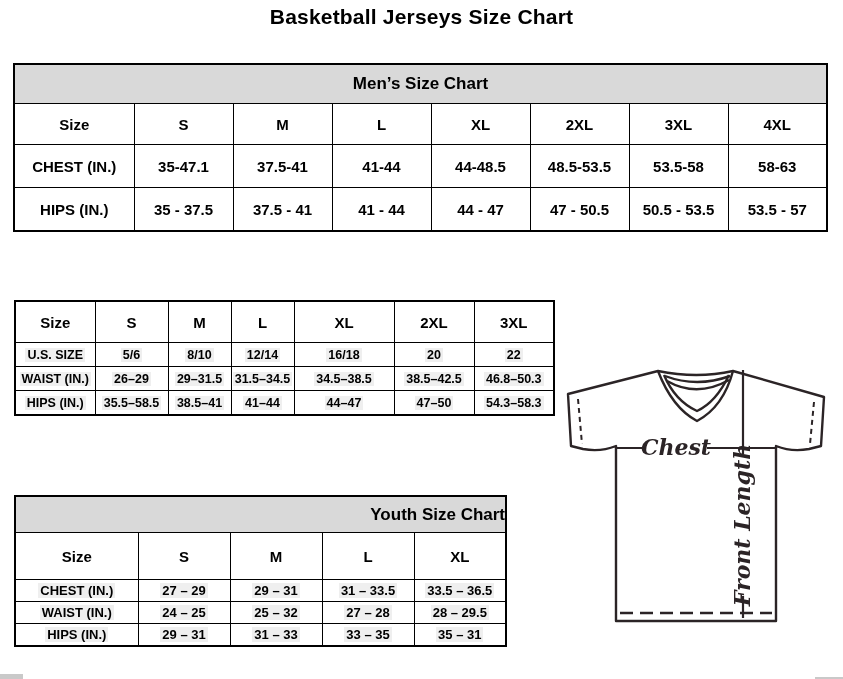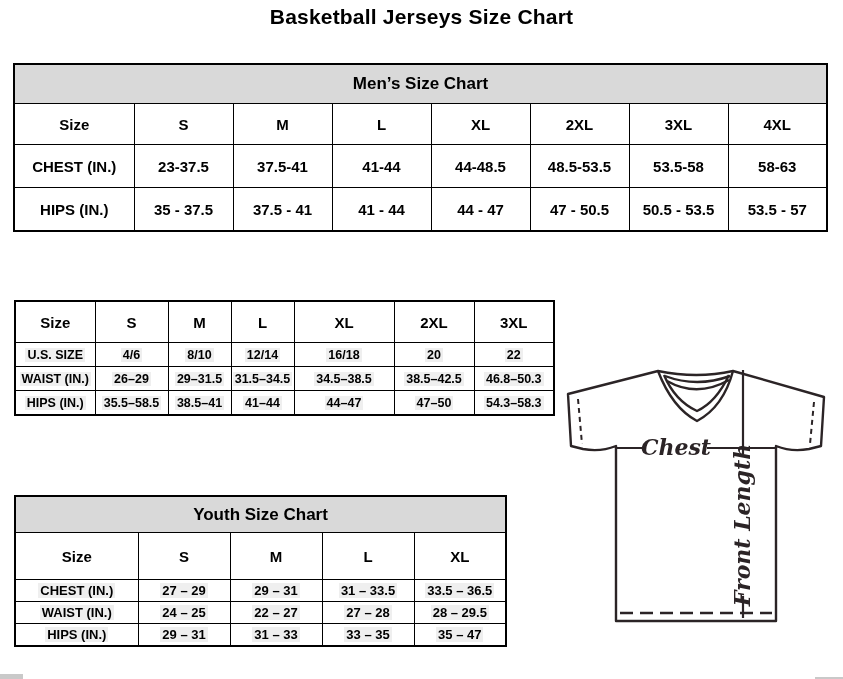--- a/index.html
+++ b/index.html
@@ -23,21 +23,21 @@
   table.men tr.head td{height:40px;}
   table.men tr.data td{height:42px;}
   
   table.women{left:14px;top:300px;width:539px;}
   table.women tr.band td{height:34px;}
   table.women tr.head td{height:40px;font-size:15px;}
   table.women tr.data td{height:23px;font-size:12.5px;}
   table.women td.rowlabel{font-size:12px;}
   
   table.youth{left:14px;top:495px;width:491px;}
-  table.youth tr.band td{height:35px;}
+  table.youth tr.band td{height:35px;text-align:right;}
   table.youth tr.head td{height:46px;font-size:15px;}
   table.youth tr.data td{height:21px;font-size:13px;}
   table.youth td.rowlabel{font-size:12px;}
   .hl{background:#efefef;padding:0 2px;margin-top:37px;}
   .jersey{position:absolute;left:550px;top:355px;}
   .diagram-text{
     font-family:"DejaVu Serif",serif;font-style:italic;font-weight:bold;
     font-size:22px;
   }
   .frag{position:absolute;background:#c9c9c9;}
@@ -71,21 +71,21 @@
       <td>S</td>
       <td>M</td>
       <td>L</td>
       <td>XL</td>
       <td>2XL</td>
       <td>3XL</td>
       <td>4XL</td>
     </tr>
     <tr class="data">
       <td class="rowlabel">CHEST (IN.)</td>
-      <td>23-37.5</td>
+      <td>35-47.1</td>
       <td>37.5-41</td>
       <td>41-44</td>
       <td>44-48.5</td>
       <td>48.5-53.5</td>
       <td>53.5-58</td>
       <td>58-63</td>
     </tr>
     <tr class="data">
       <td class="rowlabel">HIPS (IN.)</td>
       <td>35 - 37.5</td>
@@ -114,21 +114,21 @@
       <td>Size</td>
       <td>S</td>
       <td>M</td>
       <td>L</td>
       <td>XL</td>
       <td>2XL</td>
       <td>3XL</td>
     </tr>
     <tr class="data">
       <td class="rowlabel"><span class="hl">U.S. SIZE</span></td>
-      <td><span class="hl">4/6</span></td>
+      <td><span class="hl">5/6</span></td>
       <td><span class="hl">8/10</span></td>
       <td><span class="hl">12/14</span></td>
       <td><span class="hl">16/18</span></td>
       <td><span class="hl">20</span></td>
       <td><span class="hl">22</span></td>
     </tr>
     <tr class="data">
       <td class="rowlabel"><span class="hl">WAIST (IN.)</span></td>
       <td><span class="hl">26–29</span></td>
       <td><span class="hl">29–31.5</span></td>
@@ -171,30 +171,30 @@
     <tr class="data">
       <td class="rowlabel"><span class="hl">CHEST (IN.)</span></td>
       <td><span class="hl">27 – 29</span></td>
       <td><span class="hl">29 – 31</span></td>
       <td><span class="hl">31 – 33.5</span></td>
       <td><span class="hl">33.5 – 36.5</span></td>
     </tr>
     <tr class="data">
       <td class="rowlabel"><span class="hl">WAIST (IN.)</span></td>
       <td><span class="hl">24 – 25</span></td>
-      <td><span class="hl">22 – 27</span></td>
+      <td><span class="hl">25 – 32</span></td>
       <td><span class="hl">27 – 28</span></td>
       <td><span class="hl">28 – 29.5</span></td>
     </tr>
     <tr class="data">
       <td class="rowlabel"><span class="hl">HIPS (IN.)</span></td>
       <td><span class="hl">29 – 31</span></td>
       <td><span class="hl">31 – 33</span></td>
       <td><span class="hl">33 – 35</span></td>
-      <td><span class="hl">35 – 47</span></td>
+      <td><span class="hl">35 – 31</span></td>
     </tr>
   </tbody>
     </table>
 
   <svg class="jersey" width="293" height="290" viewBox="0 0 293 290" fill="none" stroke="#2b2426" stroke-width="2.4" stroke-linejoin="round" stroke-linecap="butt">
 
     <path d="M108,16 L18,39 L21,91 L33,94 C46,96.5 56,95 66,91
          L66,266 L226,266 L226,91
          C236,95 246,96.5 259,94 L271,91 L274,42 L183,16
          Q147,24 108,16 Z"></path>

